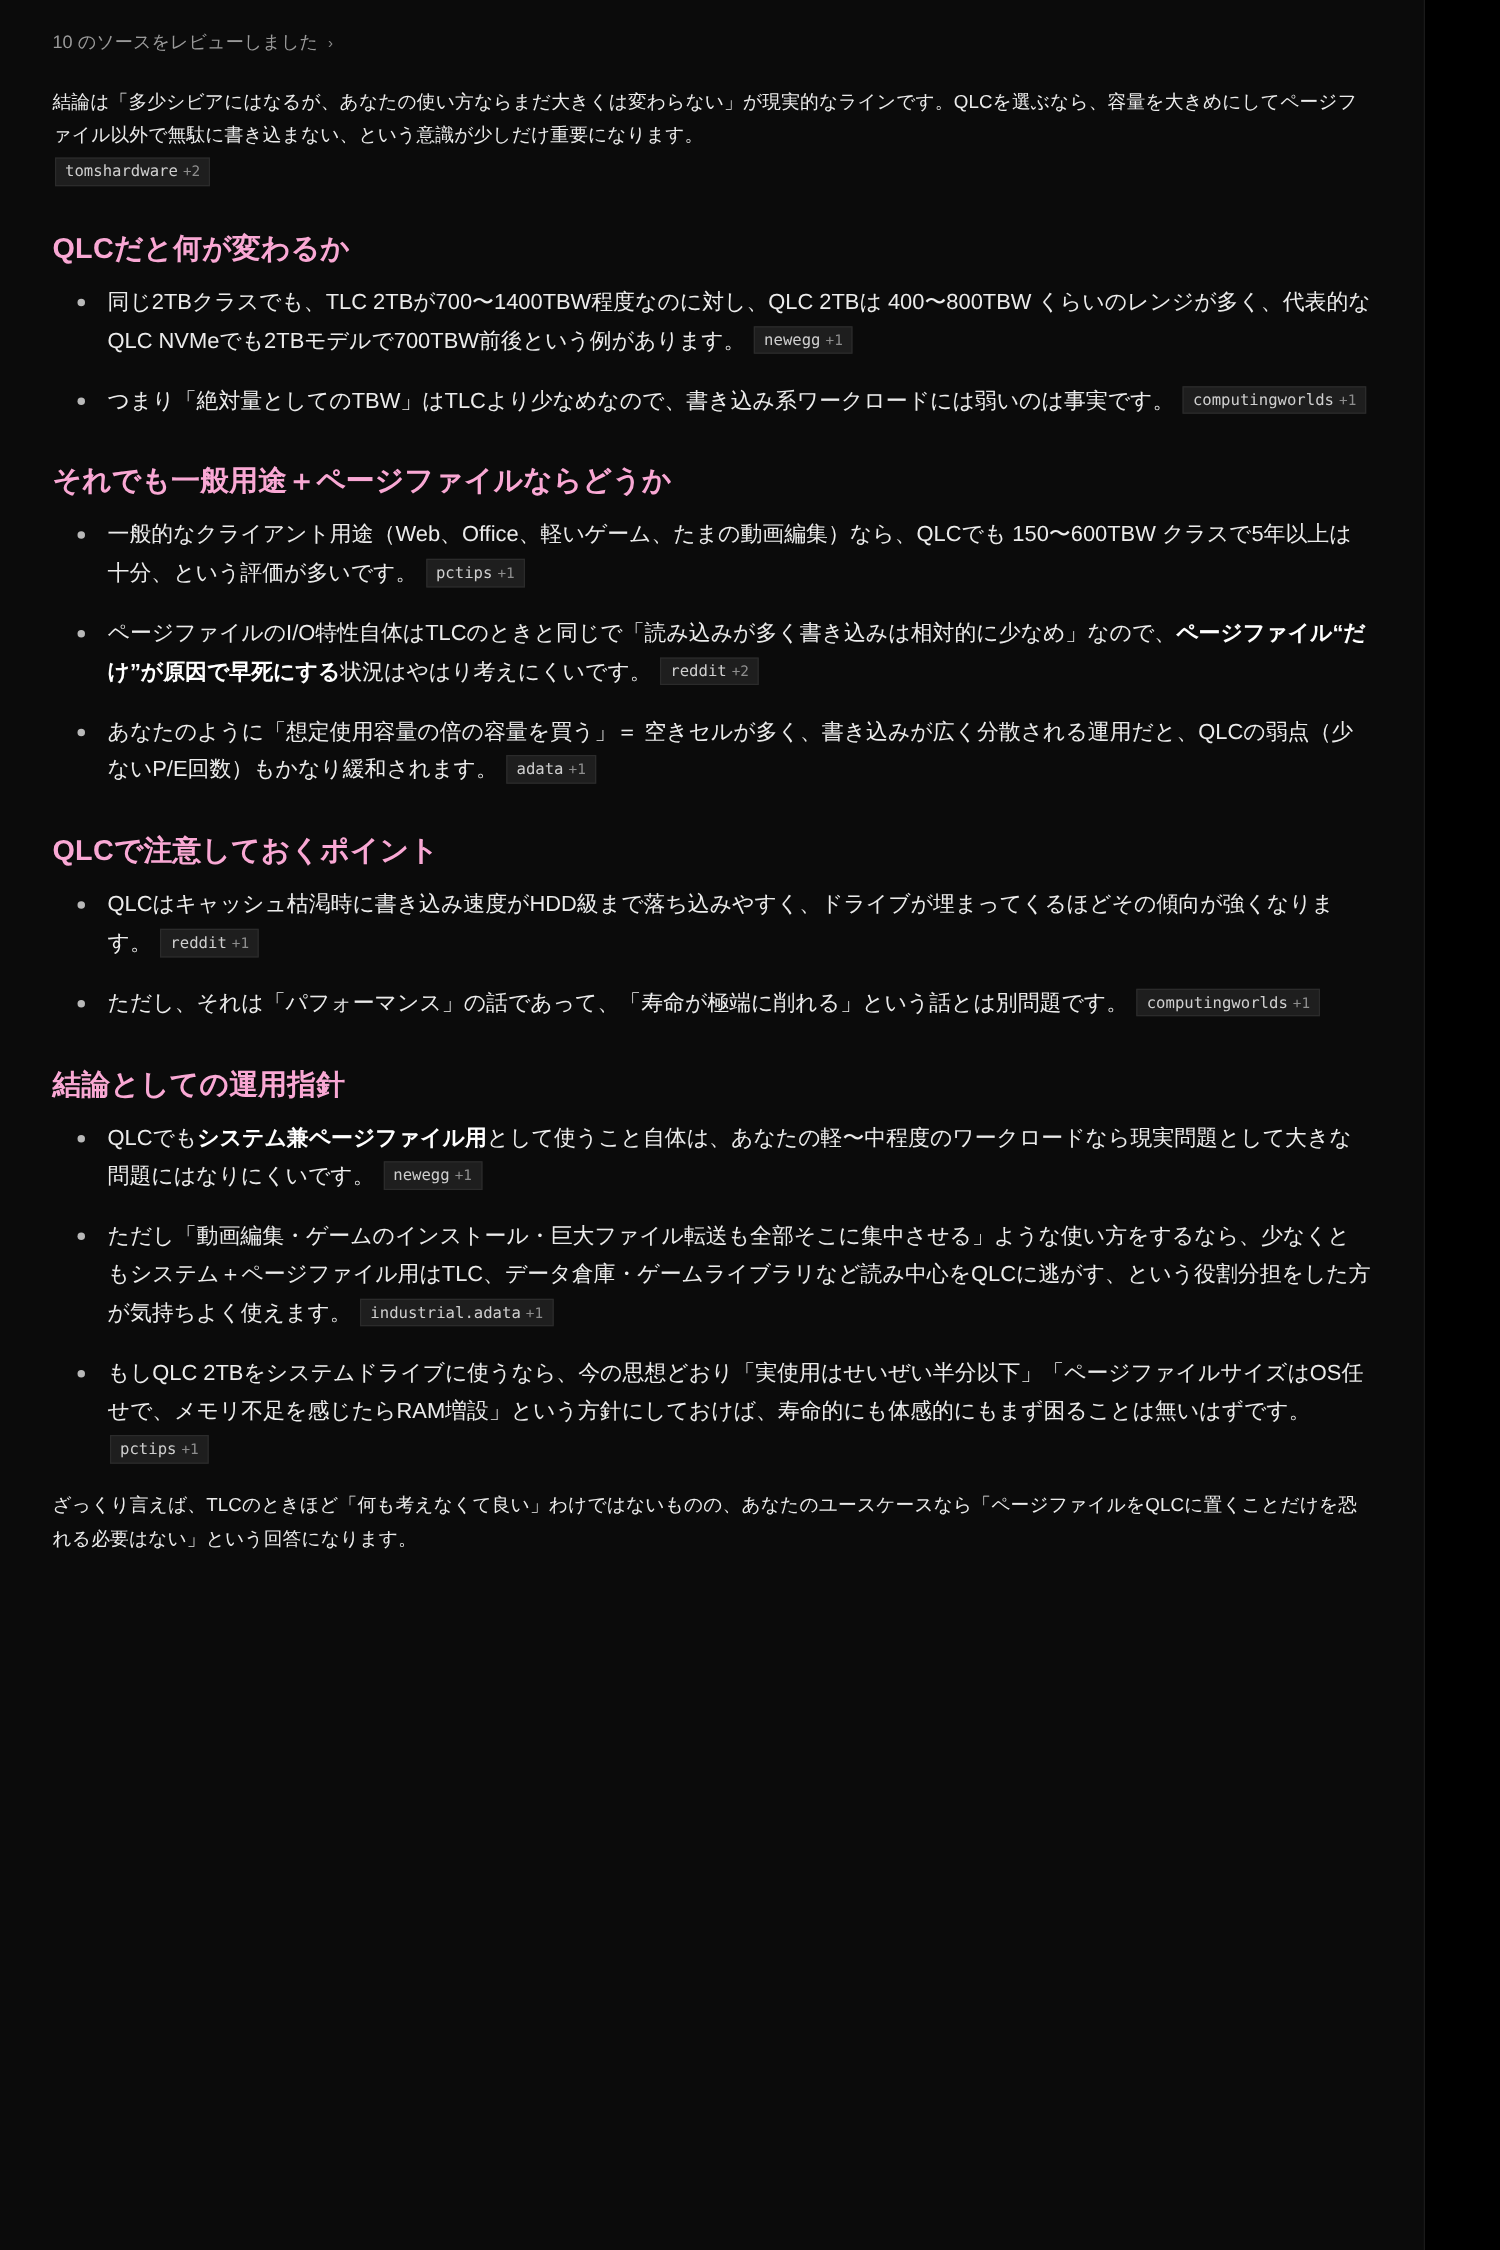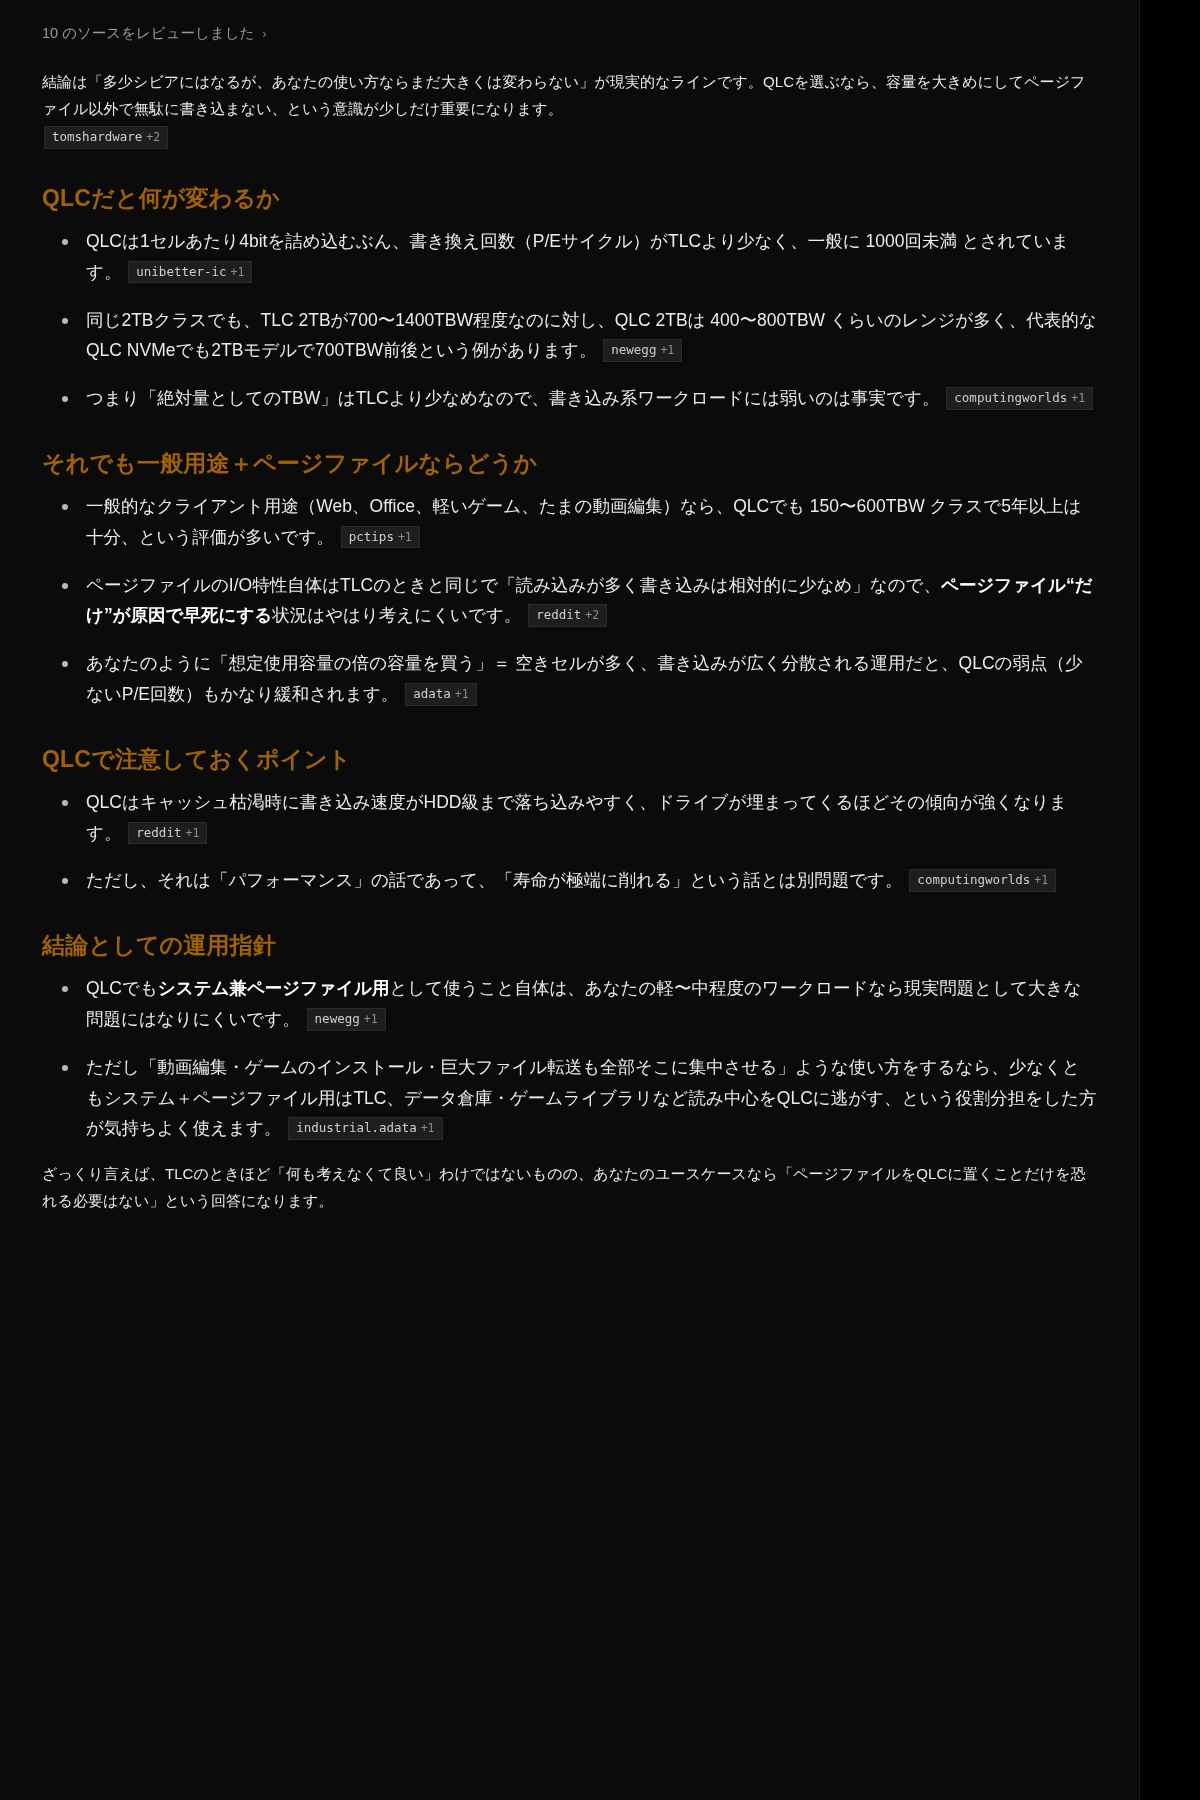--- a/index.html
+++ b/index.html
@@ -50,21 +50,21 @@
     font-size: 15px;
     line-height: 1.78;
     margin: 0 0 4px 0;
     color: #ececec;
     letter-spacing: 0.1px;
   }
   h2.section {
     font-size: 23px;
     font-weight: 700;
     margin: 34px 0 12px 0;
-    color: #a16207;
+    color: #f9a8d4;
     letter-spacing: 0.2px;
   }
   ul.bullets {
     list-style: none;
     margin: 0 0 0 0;
     padding: 0;
   }
   ul.bullets > li {
     position: relative;
     padding-left: 44px;
@@ -124,39 +124,39 @@
     </p>
     <div style="margin-bottom:6px">
       <span class="cite">
         <span>tomshardware</span><span class="n">+2</span>
       </span>
     </div>
 
     <div id="sections-host">
         <h2 class="section">QLCだと何が変わるか</h2>
         <ul class="bullets">
-          <li><span>QLCは1セルあたり4bitを詰め込むぶん、書き換え回数（P/Eサイクル）がTLCより少なく、一般に 1000回未満 とされています。</span> <span class="cite"><span>unibetter-ic</span><span class="n">+1</span></span></li>
           <li><span>同じ2TBクラスでも、TLC 2TBが700〜1400TBW程度なのに対し、QLC 2TBは 400〜800TBW くらいのレンジが多く、代表的なQLC NVMeでも2TBモデルで700TBW前後という例があります。</span> <span class="cite"><span>newegg</span><span class="n">+1</span></span></li>
           <li><span>つまり「絶対量としてのTBW」はTLCより少なめなので、書き込み系ワークロードには弱いのは事実です。</span> <span class="cite"><span>computingworlds</span><span class="n">+1</span></span></li>
         </ul>
         <h2 class="section">それでも一般用途＋ページファイルならどうか</h2>
         <ul class="bullets">
           <li><span>一般的なクライアント用途（Web、Office、軽いゲーム、たまの動画編集）なら、QLCでも 150〜600TBW クラスで5年以上は十分、という評価が多いです。</span> <span class="cite"><span>pctips</span><span class="n">+1</span></span></li>
           <li><span>ページファイルのI/O特性自体はTLCのときと同じで「読み込みが多く書き込みは相対的に少なめ」なので、</span><span class="b">ページファイル“だけ”が原因で早死にする</span><span>状況はやはり考えにくいです。</span> <span class="cite"><span>reddit</span><span class="n">+2</span></span></li>
           <li><span>あなたのように「想定使用容量の倍の容量を買う」＝ 空きセルが多く、書き込みが広く分散される運用だと、QLCの弱点（少ないP/E回数）もかなり緩和されます。</span> <span class="cite"><span>adata</span><span class="n">+1</span></span></li>
         </ul>
         <h2 class="section">QLCで注意しておくポイント</h2>
         <ul class="bullets">
           <li><span>QLCはキャッシュ枯渇時に書き込み速度がHDD級まで落ち込みやすく、ドライブが埋まってくるほどその傾向が強くなります。</span> <span class="cite"><span>reddit</span><span class="n">+1</span></span></li>
           <li><span>ただし、それは「パフォーマンス」の話であって、「寿命が極端に削れる」という話とは別問題です。</span> <span class="cite"><span>computingworlds</span><span class="n">+1</span></span></li>
         </ul>
         <h2 class="section">結論としての運用指針</h2>
         <ul class="bullets">
           <li><span>QLCでも</span><span class="b">システム兼ページファイル用</span><span>として使うこと自体は、あなたの軽〜中程度のワークロードなら現実問題として大きな問題にはなりにくいです。</span> <span class="cite"><span>newegg</span><span class="n">+1</span></span></li>
           <li><span>ただし「動画編集・ゲームのインストール・巨大ファイル転送も全部そこに集中させる」ような使い方をするなら、少なくともシステム＋ページファイル用はTLC、データ倉庫・ゲームライブラリなど読み中心をQLCに逃がす、という役割分担をした方が気持ちよく使えます。</span> <span class="cite"><span>industrial.adata</span><span class="n">+1</span></span></li>
+          <li><span>もしQLC 2TBをシステムドライブに使うなら、今の思想どおり「実使用はせいぜい半分以下」「ページファイルサイズはOS任せで、メモリ不足を感じたらRAM増設」という方針にしておけば、寿命的にも体感的にもまず困ることは無いはずです。</span> <span class="cite"><span>pctips</span><span class="n">+1</span></span></li>
         </ul>
       </div>
 
     <p class="para tail">
       <span>ざっくり言えば、TLCのときほど「何も考えなくて良い」わけではないものの、あなたのユースケースなら「ページファイルをQLCに置くことだけを恐れる必要はない」という回答になります。</span>
     </p>
 
   </div>
 </div>
 

